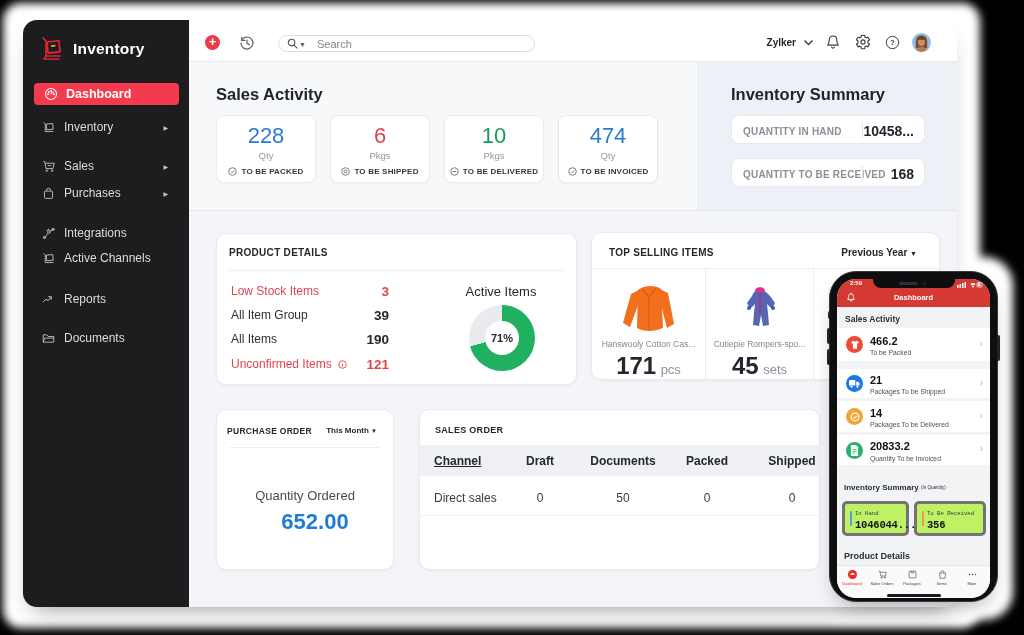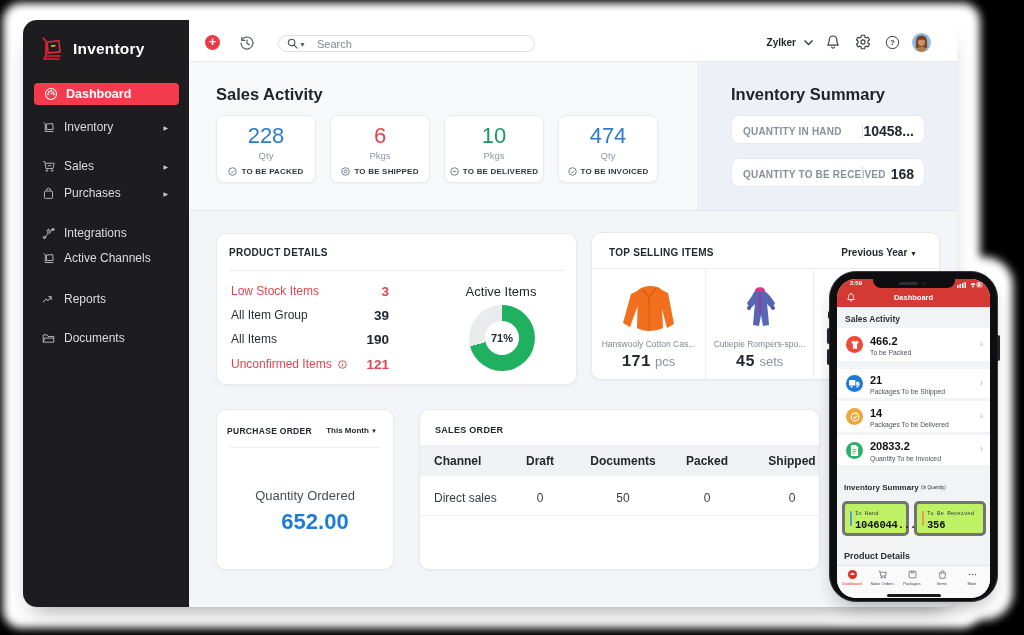--- a/index.html
+++ b/index.html
@@ -73,21 +73,21 @@
 #donut { position:absolute; left:252px; top:71px; width:66px; height:66px; border-radius:50%;
   background:conic-gradient(#1fb160 0 255.6deg, #e9ebee 255.6deg 360deg); }
 #donuthole { position:absolute; left:16px; top:16px; width:34px; height:34px; border-radius:50%; background:#fff;
   display:flex; align-items:center; justify-content:center; font-size:11px; font-weight:bold; color:#23272d; }
 .tsi { position:absolute; top:36px; bottom:0; text-align:center; }
 .tsi svg { position:absolute; top:14px; left:50%; transform:translateX(-50%); }
 .tsi .cap { position:absolute; top:70px; width:100%; }
 .tsi .qty { position:absolute; top:83px; width:100%; }
 .tsi .cap { font-size:8.5px; color:#818790; }
 
-.tsi .qty b { font-size:16px; color:#24282e;font-family:Liberation Mono, monospace; }
+.tsi .qty b { font-size:24px; color:#24282e; }
 .tsi .qty span { font-size:13px; color:#8d939c; }
 #sotable { position:absolute; left:0; right:0; top:35px; }
 #sothead { position:relative; height:31px; background:#f0f1f4; }
 #sothead span { position:absolute; top:9px; font-size:12px; font-weight:bold; color:#24282e; text-align:center; }
 #sotrow { position:relative; height:40px; border-bottom:1px solid #f0f1f4; }
 #sotrow span { position:absolute; top:15px; font-size:12px; color:#363b42; text-align:center; }
 
 
 #phone { position:absolute; left:829px; top:271px; width:169px; height:331px; background:#0e0e10; border-radius:27px;
   box-shadow:0 10px 20px -8px rgba(25,25,30,.4);
@@ -238,21 +238,21 @@
           <div style="position:absolute; right:16px; top:16px; font-size:8px; font-weight:bold; color:#24282e;">This Month <span style="font-size:6px;">▼</span></div>
           <div style="position:absolute; left:13px; right:13px; top:37px; height:1px; background:#eceef1;"></div>
           <div style="position:absolute; left:0; right:0; top:78px; text-align:center; font-size:13px; color:#474d55;">Quantity Ordered</div>
           <div style="position:absolute; left:0; right:0; top:99px; text-align:center; font-size:22px; font-weight:bold; color:#1f7bd6;padding-left:20px;">652.00</div>
         </div>
 
         <div class="card" style="left:230px; top:198px; width:401px; height:161px;">
           <div class="chead" style="position:absolute; left:15px; top:15px; font-size:9px;">SALES ORDER</div>
           <div id="sotable">
             <div id="sothead">
-              <span style="left:14px; text-align:left;">Channel</span>
+              <span style="left:14px; text-align:left;text-decoration:underline;">Channel</span>
               <span style="left:90px; width:60px;">Draft</span>
               <span style="left:161px; width:84px;">Documents</span>
               <span style="left:255px; width:64px;">Packed</span>
               <span style="left:337px; width:70px;">Shipped</span>
             </div>
             <div id="sotrow">
               <span style="left:14px; text-align:left;">Direct sales</span>
               <span style="left:90px; width:60px;">0</span>
               <span style="left:161px; width:84px;">50</span>
               <span style="left:255px; width:64px;">0</span>

